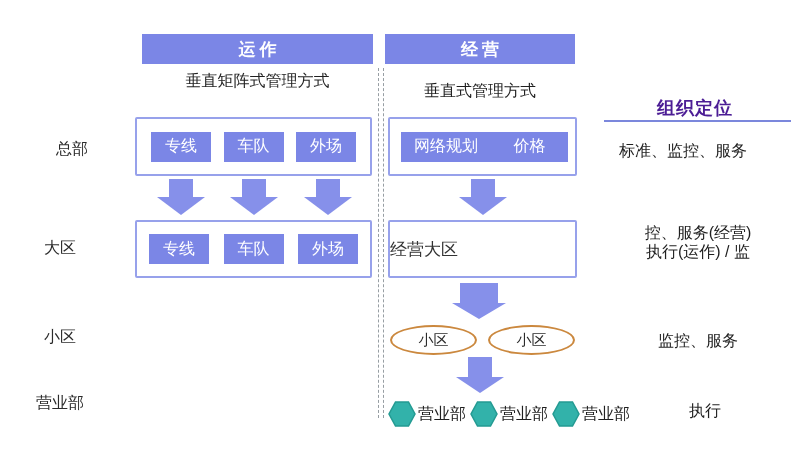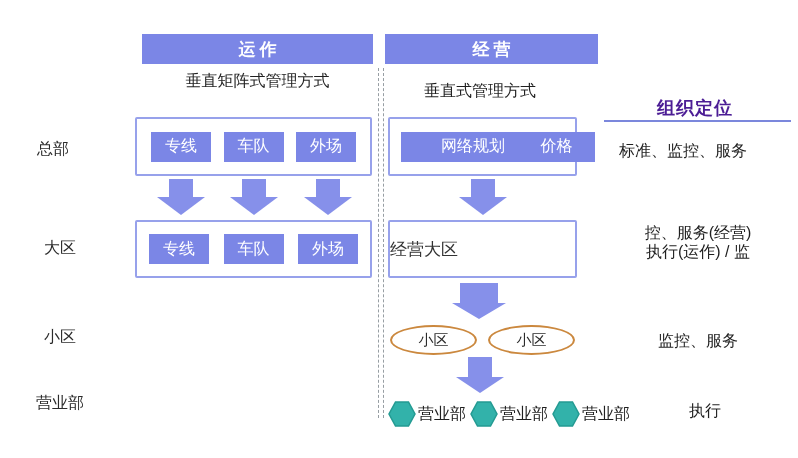--- a/index.html
+++ b/index.html
@@ -7,52 +7,52 @@
     position:relative;width:798px;height:458px;background:#ffffff;overflow:hidden;
     font-family:"Liberation Sans",sans-serif;color:#1f1f1f;
   }
   
   .bar{
     position:absolute;top:34px;height:30px;background:#7B86E6;color:#ffffff;
     display:flex;align-items:center;justify-content:center;
     font-size:17px;font-weight:bold;letter-spacing:4px;text-indent:4px;
   }
   .bar-op{left:142px;width:231px;}
-  .bar-biz{left:385px;width:213px;}
+  .bar-biz{left:385px;width:190px;}
   
   .subtitle{position:absolute;font-size:16px;color:#1f1f1f;text-align:center;}
   .sub-op{left:142px;top:71px;width:231px;}
   .sub-biz{left:385px;top:81px;width:190px;}
   
   .divider{
     position:absolute;left:378px;top:68px;width:4px;height:350px;
     border-left:1px dashed #979EA3;border-right:1px dashed #979EA3;
   }
   
   .row-label{position:absolute;font-size:16px;color:#2b2b2b;text-align:center;}
-  .lbl-hq{left:21px;top:139px;width:64px;}
+  .lbl-hq{left:40px;top:139px;width:64px;}
   .lbl-region{left:28px;top:238px;width:64px;}
   .lbl-district{left:28px;top:327px;width:64px;}
   .lbl-branch{left:22px;top:393px;width:76px;}
   
   .container{
     position:absolute;background:#ffffff;border:2px solid #97A1EB;border-radius:2px;
     display:flex;align-items:center;box-sizing:border-box;
   }
   .c-hq-op{left:135px;top:117px;width:237px;height:59px;padding:0 14px;justify-content:space-between;}
   .c-hq-biz{left:388px;top:117px;width:189px;height:59px;padding:0 11px;justify-content:space-between;}
   .c-rg-op{left:135px;top:220px;width:237px;height:58px;padding:0 12px;justify-content:space-between;}
   .c-rg-biz{left:388px;top:220px;width:189px;height:58px;justify-content:flex-start;font-size:17px;color:#333333;}
   
   .chip{
     background:#7B86E6;color:#ffffff;height:30px;display:flex;align-items:center;justify-content:center;
     font-size:16px;flex:0 0 auto;
   }
   .chip.w60{width:60px;}
-  .chip.w90{width:90px;padding-left:27px;}
+  .chip.w90{width:90px;}
   .chip.w62{width:77px;}
   
   .arrow{position:absolute;display:flex;flex-direction:column;align-items:center;}
   .arrow .stem{background:#8690EA;}
   .arrow .head{width:0;height:0;}
   .arrow-sm{width:48px;top:179px;}
   .arrow-sm .stem{width:24px;height:18px;}
   .arrow-sm .head{border-left:24px solid transparent;border-right:24px solid transparent;border-top:18px solid #8690EA;}
   .arrow-md{width:54px;}
   .arrow-md .stem{width:38px;height:20px;}

